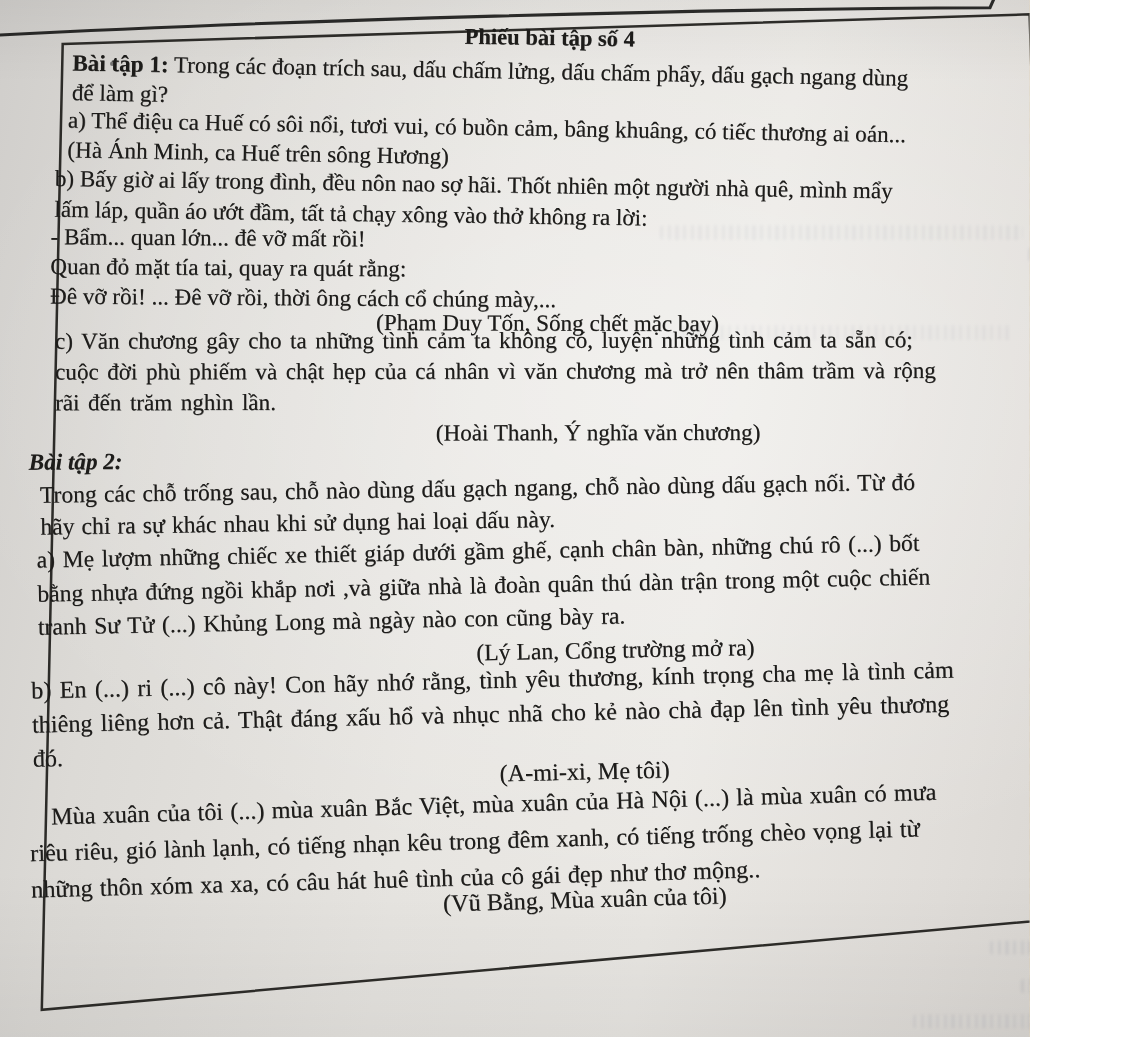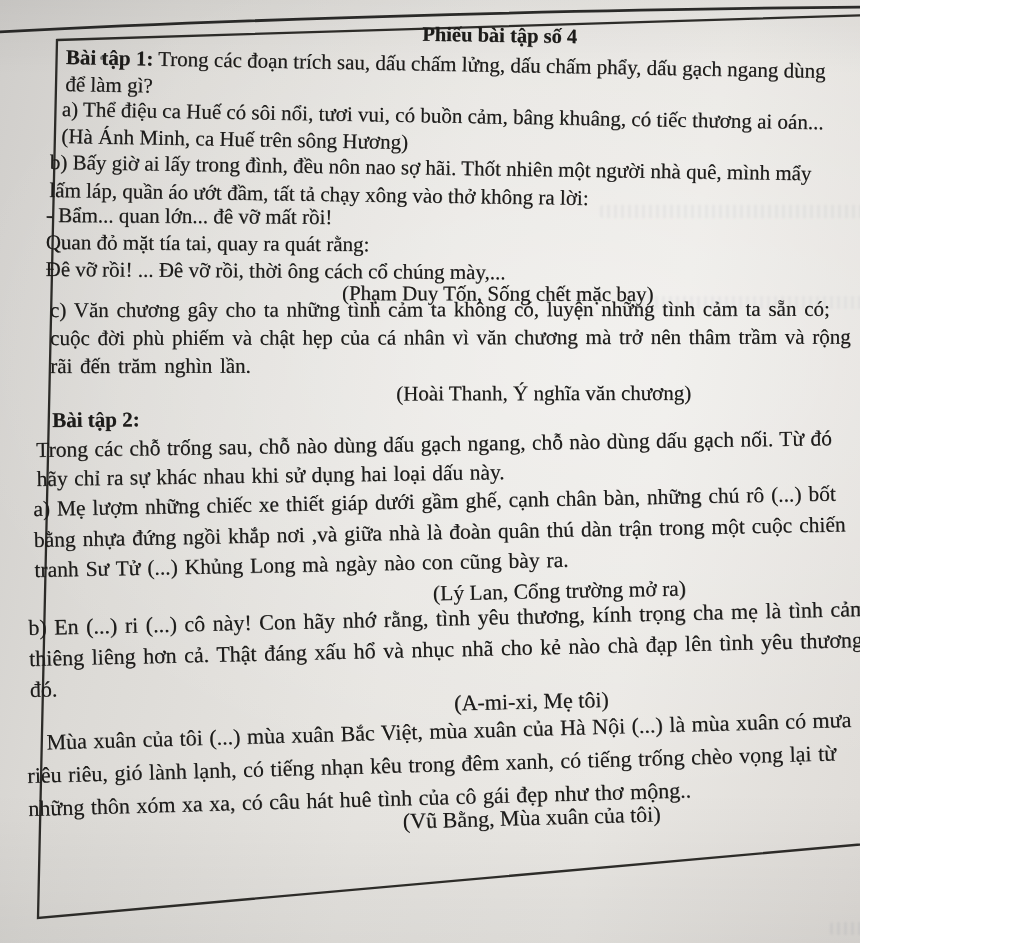--- a/index.html
+++ b/index.html
@@ -1,18 +1,18 @@
 <!DOCTYPE html>
 <html><head>
 <meta charset="utf-8">
 <style>
   html,body{margin:0;padding:0;}
   body{width:1024px;height:943px;overflow:hidden;
        font-family:"Liberation Serif","DejaVu Serif",serif;}
-  #scene{position:relative;width:860px;height:943px;overflow:hidden;
+  #scene{position:relative;width:936px;height:943px;overflow:hidden;
          background:
            repeating-linear-gradient(57deg, rgba(255,255,255,.22) 0 3px, rgba(0,0,0,0) 3px 8px),
            linear-gradient(115deg,#e3d5b4 0%,#d3bd92 45%,#c4ab7c 100%);}
   
   #paper{position:absolute;left:0;top:0;width:1024px;height:943px;
          clip-path:polygon(0 0,956px 0,1024px 84px,1024px 943px,0 943px);
          background:
            radial-gradient(900px 620px at 58% 38%, rgba(255,255,255,.40), rgba(255,255,255,0) 72%),
            linear-gradient(180deg, rgba(0,0,0,.05) 0%, rgba(0,0,0,0) 8%, rgba(0,0,0,0) 84%, rgba(0,0,0,.06) 100%),
            linear-gradient(100deg,#d0cecb 0%,#dcdad6 16%,#e7e5e1 42%,#eae8e4 62%,#e0ddd9 84%,#d6d3cf 100%);}
@@ -28,21 +28,21 @@
   .b{font-weight:bold;}
   #title-blk{left:60px;top:15px;width:880px;text-align:center;font-weight:bold;
              font-size:20.5px;transform:rotate(.9deg);}
   #ex1-prompt{left:66px;top:44px;transform:rotate(1.05deg);}
   #ex1-a{left:62px;top:96px;transform:rotate(1deg);}
   #ex1-b{left:50px;top:149px;line-height:27.5px;transform:rotate(.85deg);}
   #ex1-b-dialog{left:46px;top:202px;transform:rotate(.4deg);}
   #ex1-b-src{left:56px;top:279px;padding-left:286px;transform:rotate(.2deg);}
   #ex1-c{left:50px;top:296px;line-height:28px;word-spacing:2.5px;transform:rotate(-.1deg);}
   #ex1-c .src{padding-left:346px;word-spacing:0;}
-  #ex2-head{left:52px;top:407px;font-weight:bold;transform:rotate(-.5deg);}
+  #ex2-head{left:26px;top:407px;font-weight:bold;transform:rotate(-.5deg);font-style:italic;}
   #ex2-prompt{left:36px;top:436px;font-size:21.5px;line-height:28.5px;word-spacing:1px;transform:rotate(-.85deg);}
   #ex2-a{left:33px;top:494px;font-size:21.5px;line-height:30.5px;word-spacing:1.5px;transform:rotate(-1.1deg);}
   #ex2-a .src{padding-left:398px;word-spacing:0;}
   #ex2-b{left:28px;top:612px;font-size:22px;line-height:31px;word-spacing:2px;transform:rotate(-1.3deg);}
   #ex2-b .src{padding-left:424px;margin-top:-8px;word-spacing:0;}
   #ex2-c{left:26px;top:726px;font-size:22px;line-height:33px;word-spacing:1px;transform:rotate(-1.6deg);}
   #ex2-c .indent{text-indent:20px;}
   #ex2-c .src{padding-left:374px;margin-top:-10px;word-spacing:0;}
   
   .sm{position:absolute;height:13px;border-radius:3px;filter:blur(1.3px);

